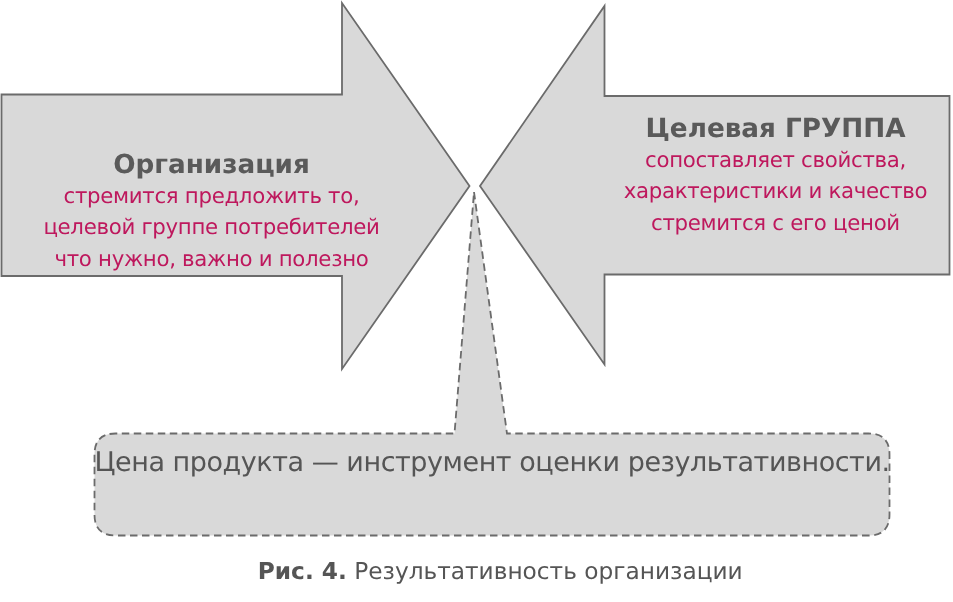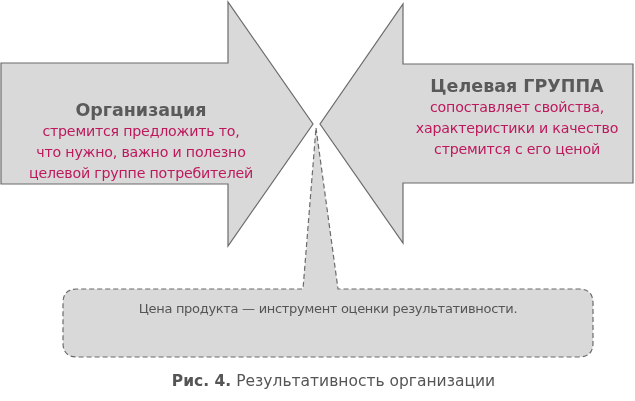--- a/index.html
+++ b/index.html
@@ -5,43 +5,43 @@
     html, body { margin: 0; padding: 0; background: #ffffff; }
     body { width: 635px; height: 401px; position: relative; overflow: hidden;
            font-family: "DejaVu Sans", "Liberation Sans", sans-serif; color: #555555; }
     svg.shapes { position: absolute; left: 0; top: 0; }
     .txt { position: absolute; text-align: center; white-space: nowrap; }
     .block-title { font-weight: bold; font-size: 17.5px; color: #5a5a5a; line-height: 22px; }
     .block-line { font-size: 14.2px; line-height: 21px; color: #be185d; letter-spacing: -0.2px; }
     .left-text { left: 6px; width: 270px; top: 75px; margin-top: 24px; }
     .right-text { left: 392px; width: 250px; top: 75px; }
     .callout-text { left: 63px; width: 530px; top: 297px; }
-    .callout-line { font-size: 13px; line-height: 23px; color: #555555; letter-spacing: -0.3px; }
+    .callout-line { font-size: 18px; line-height: 23px; color: #555555; letter-spacing: -0.3px; }
     .caption { left: 0; width: 635px; top: 370px; font-size: 15.5px; line-height: 22px; color: #555555; padding-left: 16px; }
     .caption b { font-weight: bold; color: #555555; }
   </style>
 </head>
 <body>
 
 <svg class="shapes" width="635" height="401" viewBox="0 0 635 401">
 
   <polygon points="1,63 228,63 228,2 313,124 228,246 228,184 1,184" fill="#d9d9d9" stroke="#6b6b6b" stroke-width="1.2"></polygon>
 
   <polygon points="633,64 403,64 403,4 320,124 403,243 403,183 633,183" fill="#d9d9d9" stroke="#6b6b6b" stroke-width="1.2"></polygon>
 
   <path d="M 316,128 L 338,289 L 579,289 Q 593,289 593,303 L 593,343 Q 593,357 579,357 L 77,357 Q 63,357 63,343 L 63,303 Q 63,289 77,289 L 303,289 Z" fill="#d9d9d9" stroke="none"></path>
 
   <path d="M 316,128 L 338,289 L 579,289 Q 593,289 593,303 L 593,343 Q 593,357 579,357 L 77,357 Q 63,357 63,343 L 63,303 Q 63,289 77,289 L 303,289 Z" fill="none" stroke="#6b6b6b" stroke-width="1.2" stroke-dasharray="5,3"></path>
 </svg>
 
 <div class="txt left-text">
   <div class="block-title">Организация</div>
   <div class="block-line">стремится предложить то,</div>
+  <div class="block-line">целевой группе потребителей</div>
   <div class="block-line">что нужно, важно и полезно</div>
-  <div class="block-line">целевой группе потребителей</div>
 </div>
 
 <div class="txt right-text">
   <div class="block-title">Целевая ГРУППА</div>
   <div class="block-line">сопоставляет свойства,</div>
   <div class="block-line">характеристики и качество</div>
   <div class="block-line">стремится с его ценой</div>
 </div>
 
 <div class="txt callout-text">

